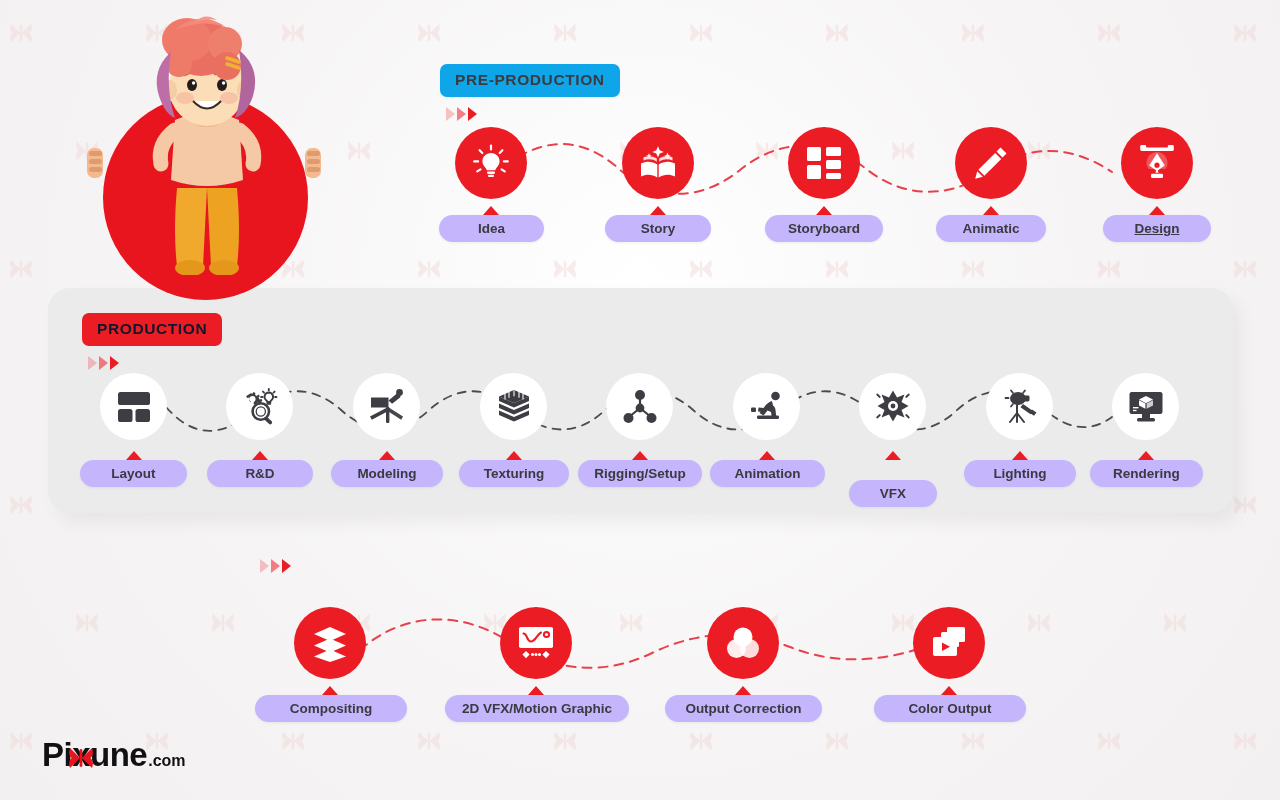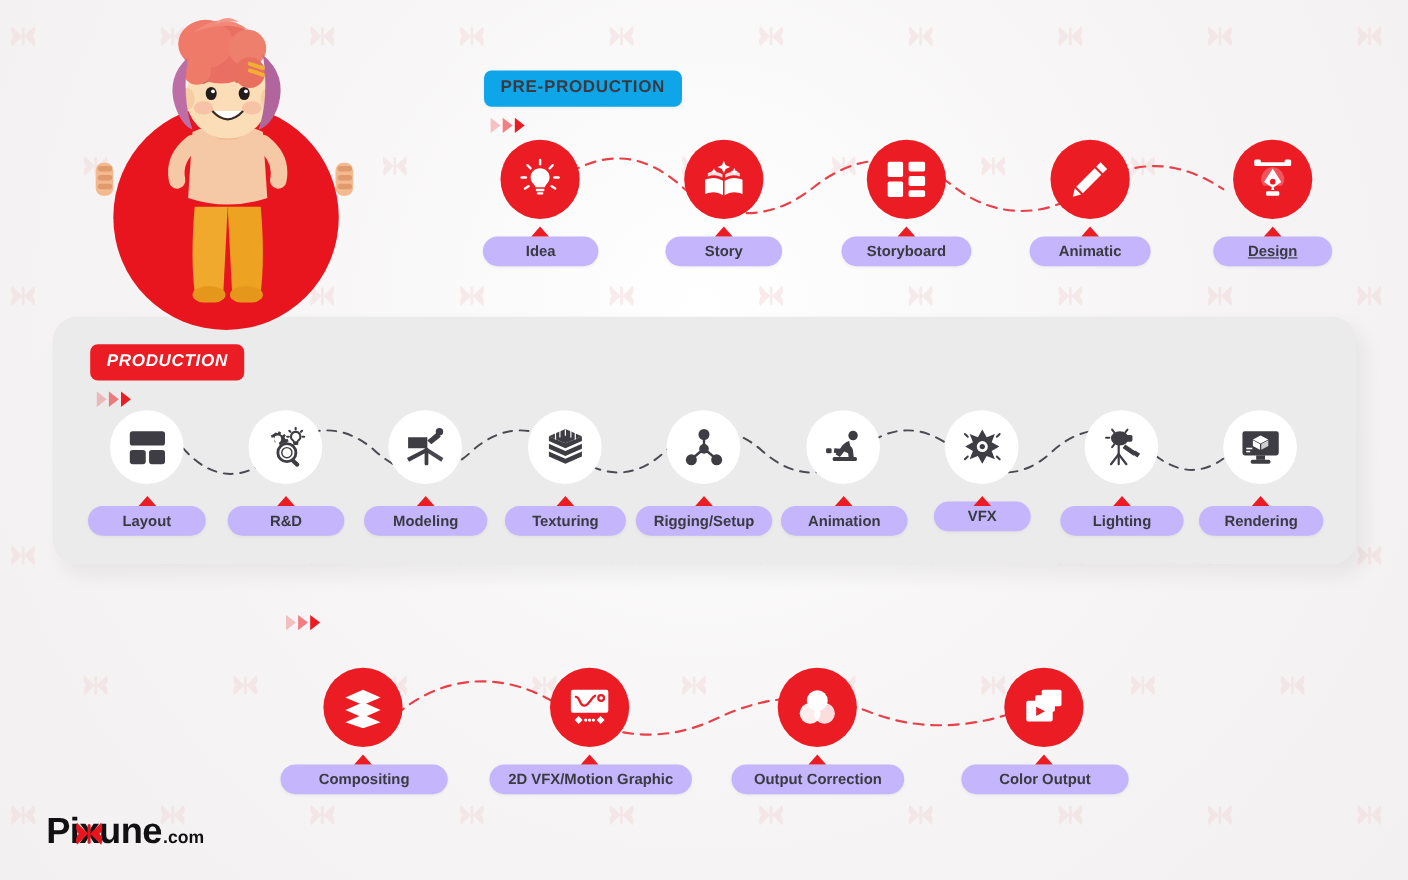--- a/index.html
+++ b/index.html
@@ -40,22 +40,21 @@
     border-radius:7px;
     white-space:nowrap;
   }
   .sec-title.light{
     background:#0ea5e9;
     color:#3a3a40;
     box-shadow:0 1px 3px rgba(0,0,0,.05);
   }
   .sec-title.solid{
     background:#ec1c24;
-    color:#ffffff;
-    font-style:italic;
+    color:#0f172a;
   }
 
   .arrows{ display:flex; gap:2px; margin-top:10px; margin-left:6px; }
   .arw{ width:0;height:0;border-style:solid;border-width:7px 0 7px 9px; border-color:transparent transparent transparent #ec1c24; }
   .arw.a1{ opacity:.25 } .arw.a2{ opacity:.55 } .arw.a3{ opacity:1 }
 
   
   .node{ position:absolute; z-index:6; }
   .circ{
     position:absolute;
@@ -1052,21 +1051,21 @@
           <g stroke="#3d3d43" stroke-width="1.8" stroke-linecap="round">
             <line x1="3.2" y1="6.5" x2="5.8" y2="9"></line>
             <line x1="34.8" y1="6.5" x2="32.2" y2="9"></line>
             <line x1="3.2" y1="29.5" x2="5.8" y2="27"></line>
             <line x1="34.8" y1="29.5" x2="32.2" y2="27"></line>
           </g>
         </g>
       </svg>
     </div>
     <div class="tri" style="left:885px;top:451px;"></div>
-    <div class="pill" style="left:849px;top:456px;width:88px;">VFX</div>
+    <div class="pill" style="left:849px;top:480px;width:88px;">VFX</div>
   </div>
 
   <div class="node">
     <div class="circ white" style="left:986px;top:373px;width:67px;height:67px;">
       <svg width="38" height="38" viewBox="0 0 38 38">
         <g fill="#3d3d43">
           <ellipse cx="17" cy="10.5" rx="8" ry="6.5"></ellipse>
           <rect x="22.5" y="7.5" width="6" height="6" rx="1.4"></rect>
           <g stroke="#3d3d43" stroke-width="1.8" stroke-linecap="round">
             <line x1="10" y1="2.5" x2="12" y2="5"></line>

